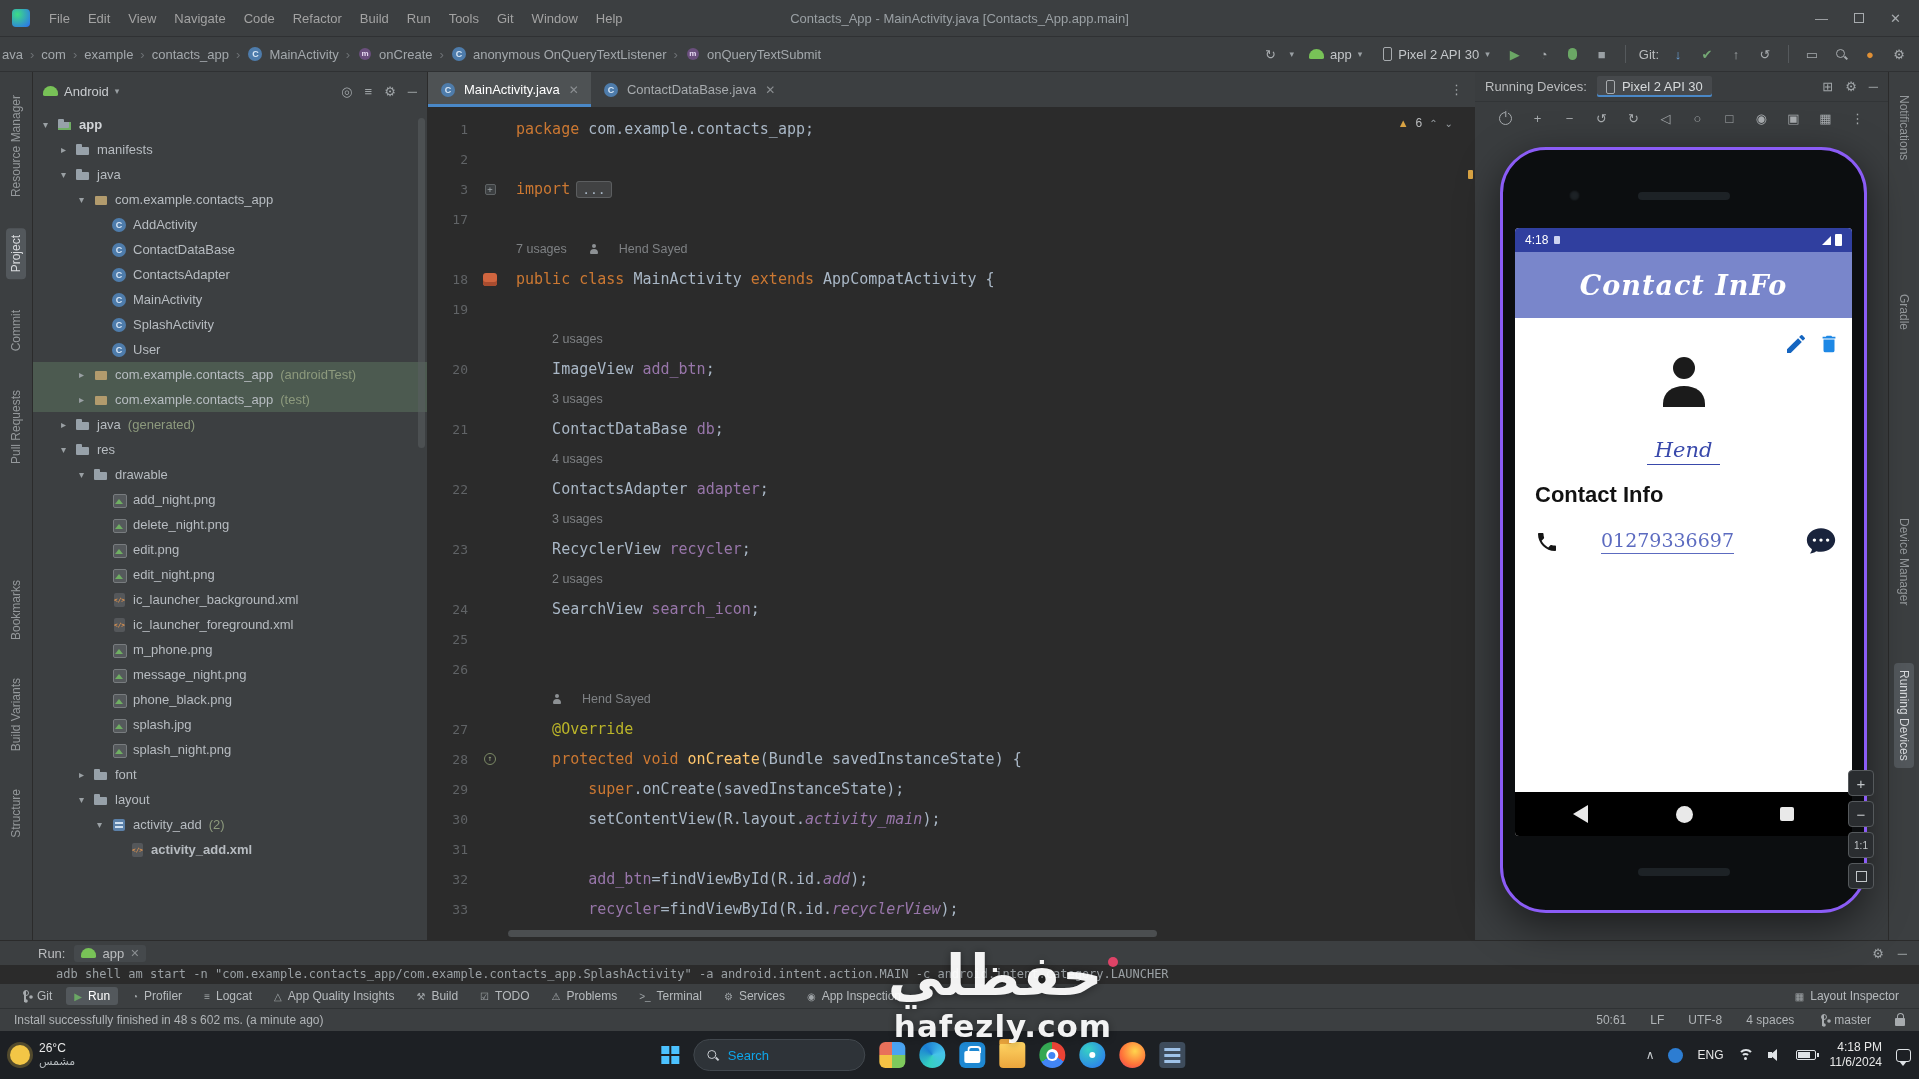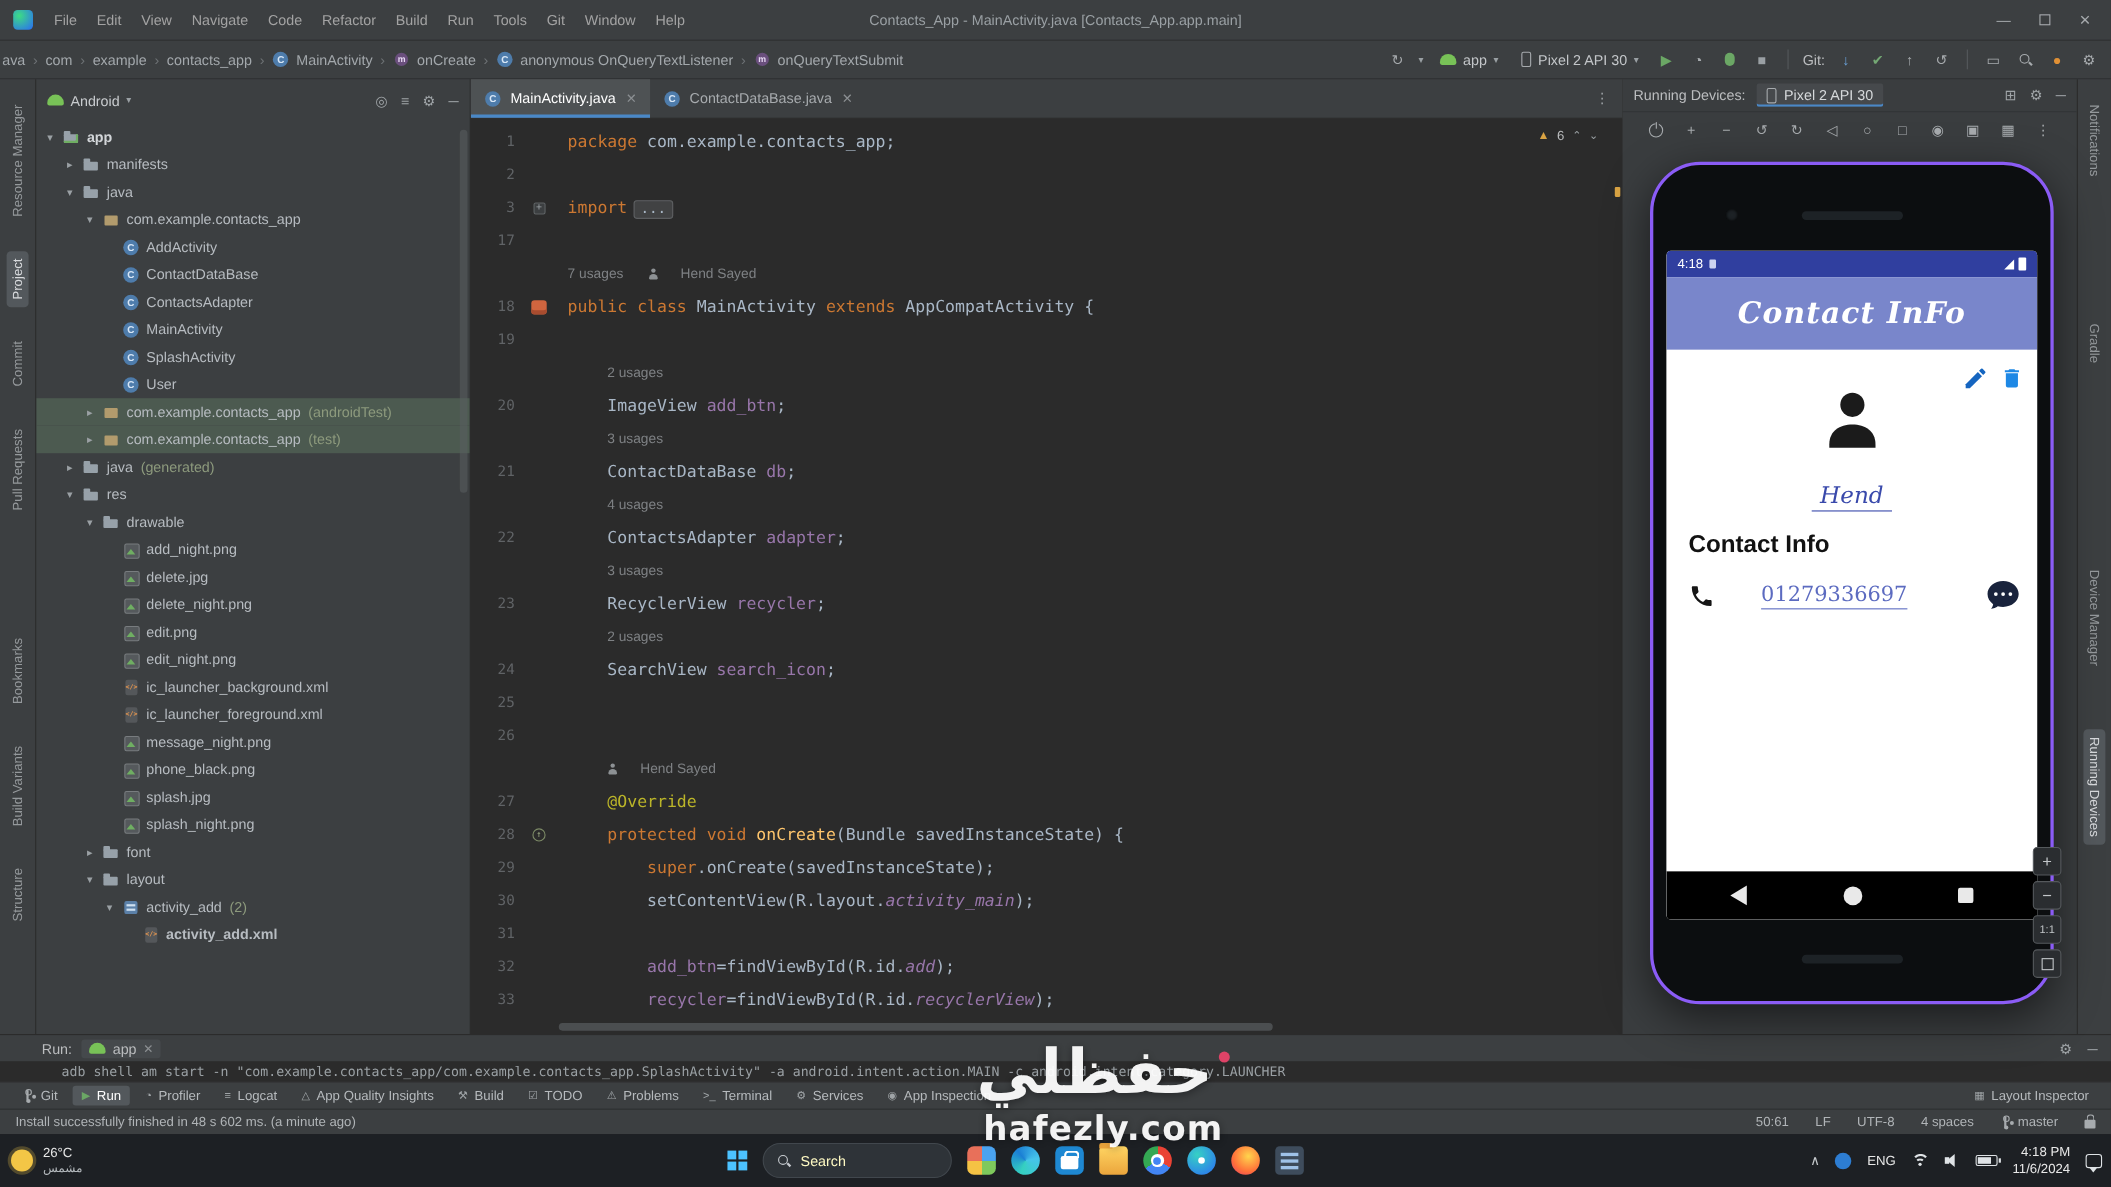--- a/index.html
+++ b/index.html
@@ -176,21 +176,21 @@
 
   
   .taskbar{height:48px;background:#1d2024;position:relative;display:flex;align-items:center;color:#e8e8e8}
   .tb-left{position:absolute;left:10px;display:flex;align-items:center;gap:9px}
   .sun{width:20px;height:20px;border-radius:50%;background:#f3c646;box-shadow:0 0 0 3px rgba(243,198,70,.25)}
   .wx-text{line-height:1.15;font-size:12px}
   .wx-desc{color:#b3b8bc;font-size:11px;font-family:"DejaVu Sans",sans-serif}
   .tb-center{position:absolute;left:50%;transform:translateX(-57%);display:flex;align-items:center;gap:14px}
   .win{display:grid;grid-template-columns:8px 8px;grid-template-rows:8px 8px;gap:2px}
   .win i{background:#4cc2ff}
-  .searchpill{width:172px;height:32px;border-radius:16px;background:#2e3338;border:1px solid #41474d;display:flex;align-items:center;gap:9px;padding:0 12px;color:#fef9c3}
+  .searchpill{width:172px;height:32px;border-radius:16px;background:#2e3338;border:1px solid #41474d;display:flex;align-items:center;gap:9px;padding:0 12px;color:#0ea5e9}
   .ti{width:26px;height:26px;border-radius:6px;position:relative;flex:none}
   .ti-widgets{background:conic-gradient(#4aa3f0 0 25%,#7ec95c 0 50%,#f5c244 0 75%,#e8705a 0)}
   .ti-edge{border-radius:50%;background:conic-gradient(from 200deg,#35d0c0,#1b7fd4,#46c3ea,#35d0c0)}
   .ti-store{background:#1e88d2}
   .ti-store::before{content:"";position:absolute;left:8px;top:4px;width:10px;height:5px;border:2px solid #fff;border-bottom:none;border-radius:4px 4px 0 0}
   .ti-store::after{content:"";position:absolute;left:5px;top:9px;right:5px;bottom:5px;background:#fff;border-radius:2px}
   .ti-explorer{background:linear-gradient(#ffd563,#eba53c);border-radius:4px}
   .ti-explorer::before{content:"";position:absolute;left:0;top:-3px;width:12px;height:5px;background:#eba53c;border-radius:2px 2px 0 0}
   .ti-chrome{border-radius:50%;background:conic-gradient(#ea4335 0 33%,#4285f4 0 66%,#34a853 0);position:relative}
   .ti-chrome::before{content:"";position:absolute;left:7px;top:7px;width:12px;height:12px;border-radius:50%;background:#fff}
@@ -430,25 +430,20 @@
             <span class="tlabel">drawable</span>
           </div>
           <div class="trow" style="padding-left: 60px;">
             <span class="tchev"></span>
             <span class="ic ic-img"></span>
             <span class="tlabel">add_night.png</span>
           </div>
           <div class="trow" style="padding-left: 60px;">
             <span class="tchev"></span>
             <span class="ic ic-img"></span>
-            <span class="tlabel">delete.jpg</span>
-          </div>
-          <div class="trow" style="padding-left: 60px;">
-            <span class="tchev"></span>
-            <span class="ic ic-img"></span>
             <span class="tlabel">delete_night.png</span>
           </div>
           <div class="trow" style="padding-left: 60px;">
             <span class="tchev"></span>
             <span class="ic ic-img"></span>
             <span class="tlabel">edit.png</span>
           </div>
           <div class="trow" style="padding-left: 60px;">
             <span class="tchev"></span>
             <span class="ic ic-img"></span>
@@ -456,20 +451,25 @@
           </div>
           <div class="trow" style="padding-left: 60px;">
             <span class="tchev"></span>
             <span class="ic ic-xml"></span>
             <span class="tlabel">ic_launcher_background.xml</span>
           </div>
           <div class="trow" style="padding-left: 60px;">
             <span class="tchev"></span>
             <span class="ic ic-xml"></span>
             <span class="tlabel">ic_launcher_foreground.xml</span>
+          </div>
+          <div class="trow" style="padding-left: 60px;">
+            <span class="tchev"></span>
+            <span class="ic ic-img"></span>
+            <span class="tlabel">m_phone.png</span>
           </div>
           <div class="trow" style="padding-left: 60px;">
             <span class="tchev"></span>
             <span class="ic ic-img"></span>
             <span class="tlabel">message_night.png</span>
           </div>
           <div class="trow" style="padding-left: 60px;">
             <span class="tchev"></span>
             <span class="ic ic-img"></span>
             <span class="tlabel">phone_black.png</span>

